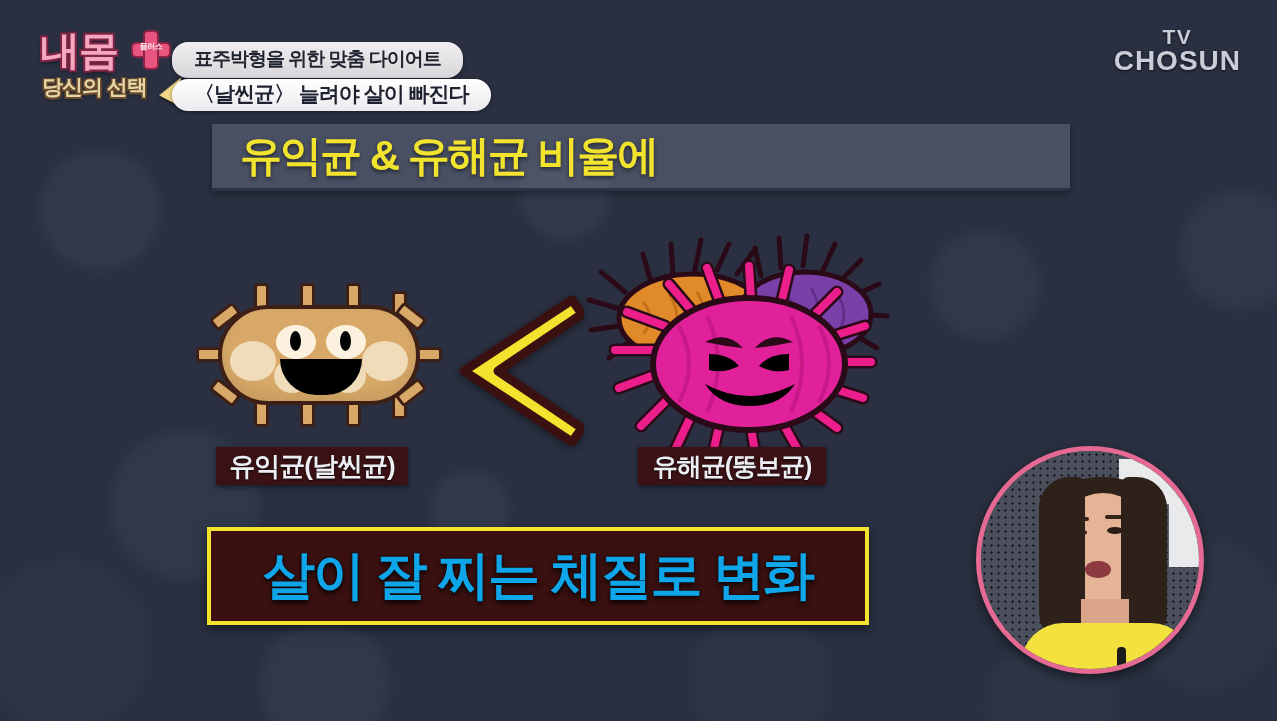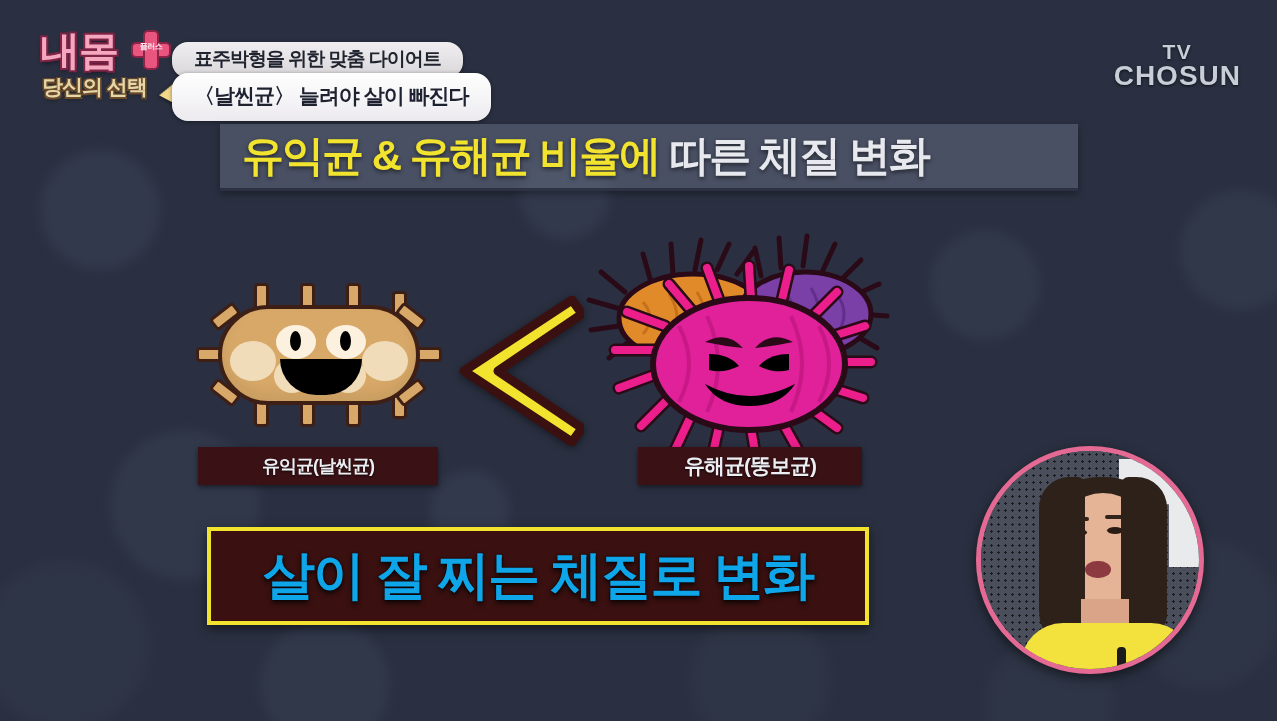--- a/index.html
+++ b/index.html
@@ -77,44 +77,43 @@
     border-radius:16px;
     font-weight:bold; letter-spacing:-1px; white-space:nowrap;
     box-shadow:0 1px 4px rgba(0,0,0,.45);
   }
   #pill-1{
     left:172px; top:42px; height:36px;
     background:linear-gradient(#f0eef0,#d9d6da);
     color:#20242f; font-size:19px;
   }
   #pill-2{
-    left:172px; top:73px; height:48px;
+    left:172px; top:79px; height:32px;
     background:linear-gradient(#ffffff,#eceaee);
     color:#1d2130; font-size:21px;
   }
 
   
   #tv-chosun{
     position:absolute; right:36px; top:26px;
     text-align:center; line-height:1.02;
     color:#c9cdd8; font-weight:bold;
     text-shadow:0 1px 3px rgba(0,0,0,.7);
   }
-  #tv-chosun .l1{ font-size:21px; letter-spacing:1.5px;margin-top:15px; }
+  #tv-chosun .l1{ font-size:21px; letter-spacing:1.5px; }
   #tv-chosun .l2{ font-size:28px; letter-spacing:1px; }
 
   
   #headline{
     position:absolute; left:212px; top:124px;
     width:858px; height:67px;
     background:rgba(120,130,150,.40);
     border-bottom:3px solid rgba(35,40,54,.75);
-    display:flex; align-items:center; padding-left:22px;
+    display:flex; align-items:center; padding-left:28px;
     box-shadow:0 3px 7px rgba(0,0,0,.35);
-    margin-left:8px;
   }
   .hl-txt{
     font-size:42px; font-weight:bold; letter-spacing:-2px;
     line-height:1; white-space:nowrap;
   }
   .hl-yellow{ color:#f2e32e; text-shadow:0 2px 4px rgba(0,0,0,.55); }
   .hl-white{ color:#e7e9ee; text-shadow:0 2px 4px rgba(0,0,0,.55); margin-left:10px; }
 
   
   #good-germ{ position:absolute; left:196px; top:283px; width:246px; height:144px; }
@@ -136,22 +135,22 @@
   #bad-germs{ position:absolute; left:565px; top:222px; width:340px; height:252px; }
 
   
   .name-label{
     position:absolute; background:#3a1114;
     color:#eceef3; font-weight:bold; letter-spacing:-1px;
     display:flex; align-items:center; justify-content:center;
     box-shadow:0 2px 5px rgba(0,0,0,.5);
     text-shadow:0 1px 2px rgba(0,0,0,.8);
   }
-  #label-good{ left:198px; top:447px; width:240px; height:38px; font-size:18px; }
-  #label-bad{  left:638px; top:447px; width:224px; height:38px; font-size:21px; }
+  #label-good{ left:216px; top:447px; width:192px; height:38px; font-size:26px; }
+  #label-bad{  left:638px; top:447px; width:188px; height:38px; font-size:25px; }
 
   
   #bottom-banner{
     position:absolute; left:207px; top:527px; width:662px; height:98px;
     background:#3a1010; border:4px solid #f2e32e;
     display:flex; align-items:center; justify-content:center;
     box-shadow:0 4px 10px rgba(0,0,0,.5);
   }
   #bottom-banner .txt{
     font-size:52px; font-weight:bold; letter-spacing:-2px; color:#0ea5e9;
@@ -250,21 +249,20 @@
     <span>〈날씬균〉 늘려야 살이 빠진다</span>
   </div>
 
   <div id="tv-chosun">
     <div class="l1">TV</div>
     <div class="l2">CHOSUN</div>
   </div>
 
   <div id="headline">
     <span class="hl-txt hl-yellow">유익균 &amp; 유해균 비율에</span>
-    <span class="hl-txt hl-white">따른 체질 변화</span>
   </div>
 
   <div id="good-germ">
 
     <div class="pili" style="left:58px;  top:0px;  width:15px; height:34px;"></div>
     <div class="pili" style="left:104px; top:0px;  width:15px; height:34px;"></div>
     <div class="pili" style="left:150px; top:0px;  width:15px; height:34px;"></div>
     <div class="pili" style="left:196px; top:8px;  width:15px; height:32px;"></div>
 
     <div class="pili" style="left:58px;  top:110px; width:15px; height:34px;"></div>

